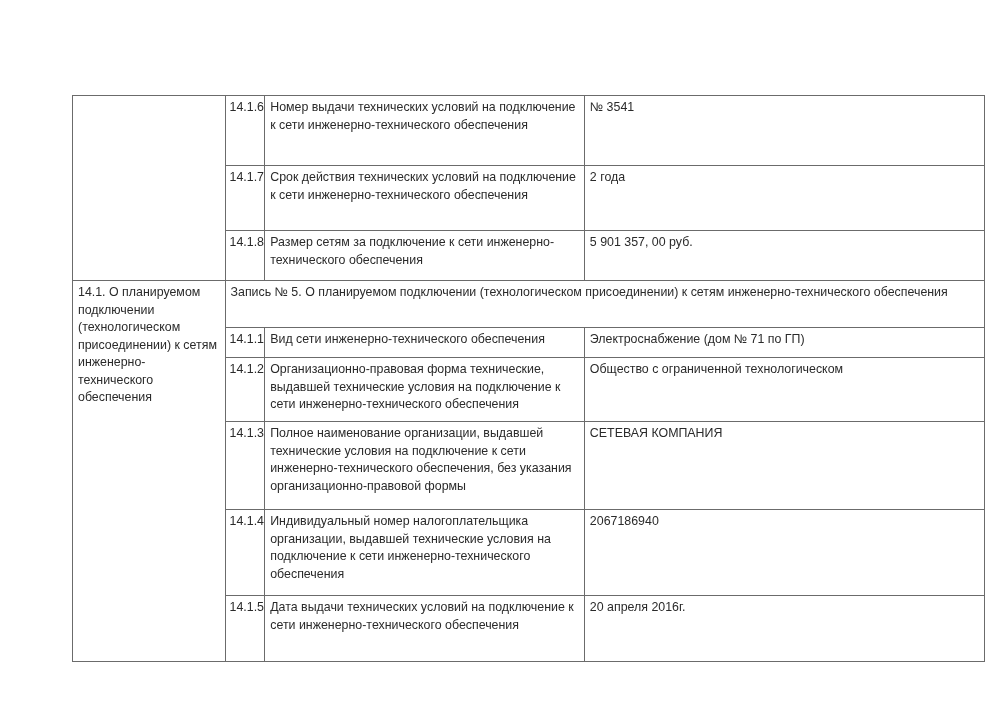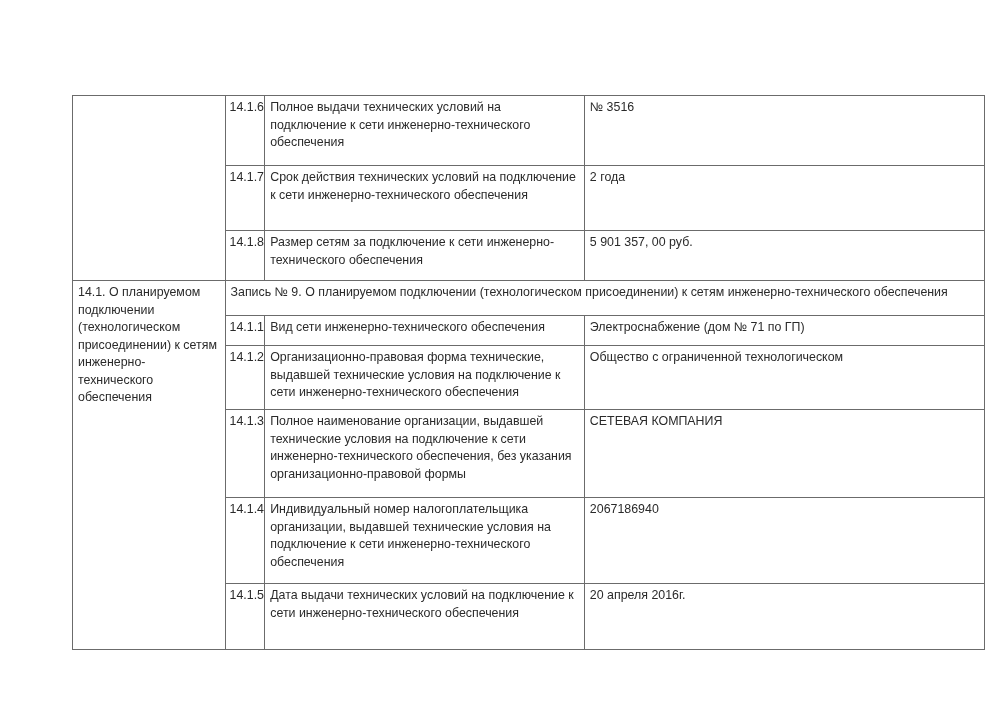--- a/index.html
+++ b/index.html
@@ -21,36 +21,36 @@
   <colgroup>
     <col class="c1">
       <col class="c2">
       <col class="c3">
       <col class="c4">
   </colgroup>
   <tbody>
       <tr style="height:70px">
     <td rowspan="3"></td>
     <td class="c2">14.1.6</td>
-    <td>Полное выдачи технических условий на подключение к сети инженерно-технического обеспечения</td>
-    <td>№ 3516</td>
+    <td>Номер выдачи технических условий на подключение к сети инженерно-технического обеспечения</td>
+    <td>№ 3541</td>
   </tr>
   <tr style="height:65px">
     <td class="c2">14.1.7</td>
     <td>Срок действия технических условий на подключение к сети инженерно-технического обеспечения</td>
     <td>2 года</td>
   </tr>
   <tr style="height:50px">
     <td class="c2">14.1.8</td>
     <td>Размер сетям за подключение к сети инженерно-технического обеспечения</td>
     <td>5 901 357, 00 руб.</td>
   </tr>
-  <tr style="height:35px">
+  <tr style="height:47px">
     <td rowspan="6">14.1. О планируемом подключении (технологическом присоединении) к сетям инженерно-технического обеспечения</td>
-    <td colspan="3">Запись № 9. О планируемом подключении (технологическом присоединении) к сетям инженерно-технического обеспечения</td>
+    <td colspan="3">Запись № 5. О планируемом подключении (технологическом присоединении) к сетям инженерно-технического обеспечения</td>
   </tr>
   <tr style="height:30px">
     <td class="c2">14.1.1</td>
     <td>Вид сети инженерно-технического обеспечения</td>
     <td>Электроснабжение (дом № 71 по ГП)</td>
   </tr>
   <tr style="height:64px">
     <td class="c2">14.1.2</td>
     <td>Организационно-правовая форма технические, выдавшей технические условия на подключение к сети инженерно-технического обеспечения</td>
     <td>Общество с ограниченной технологическом</td>

